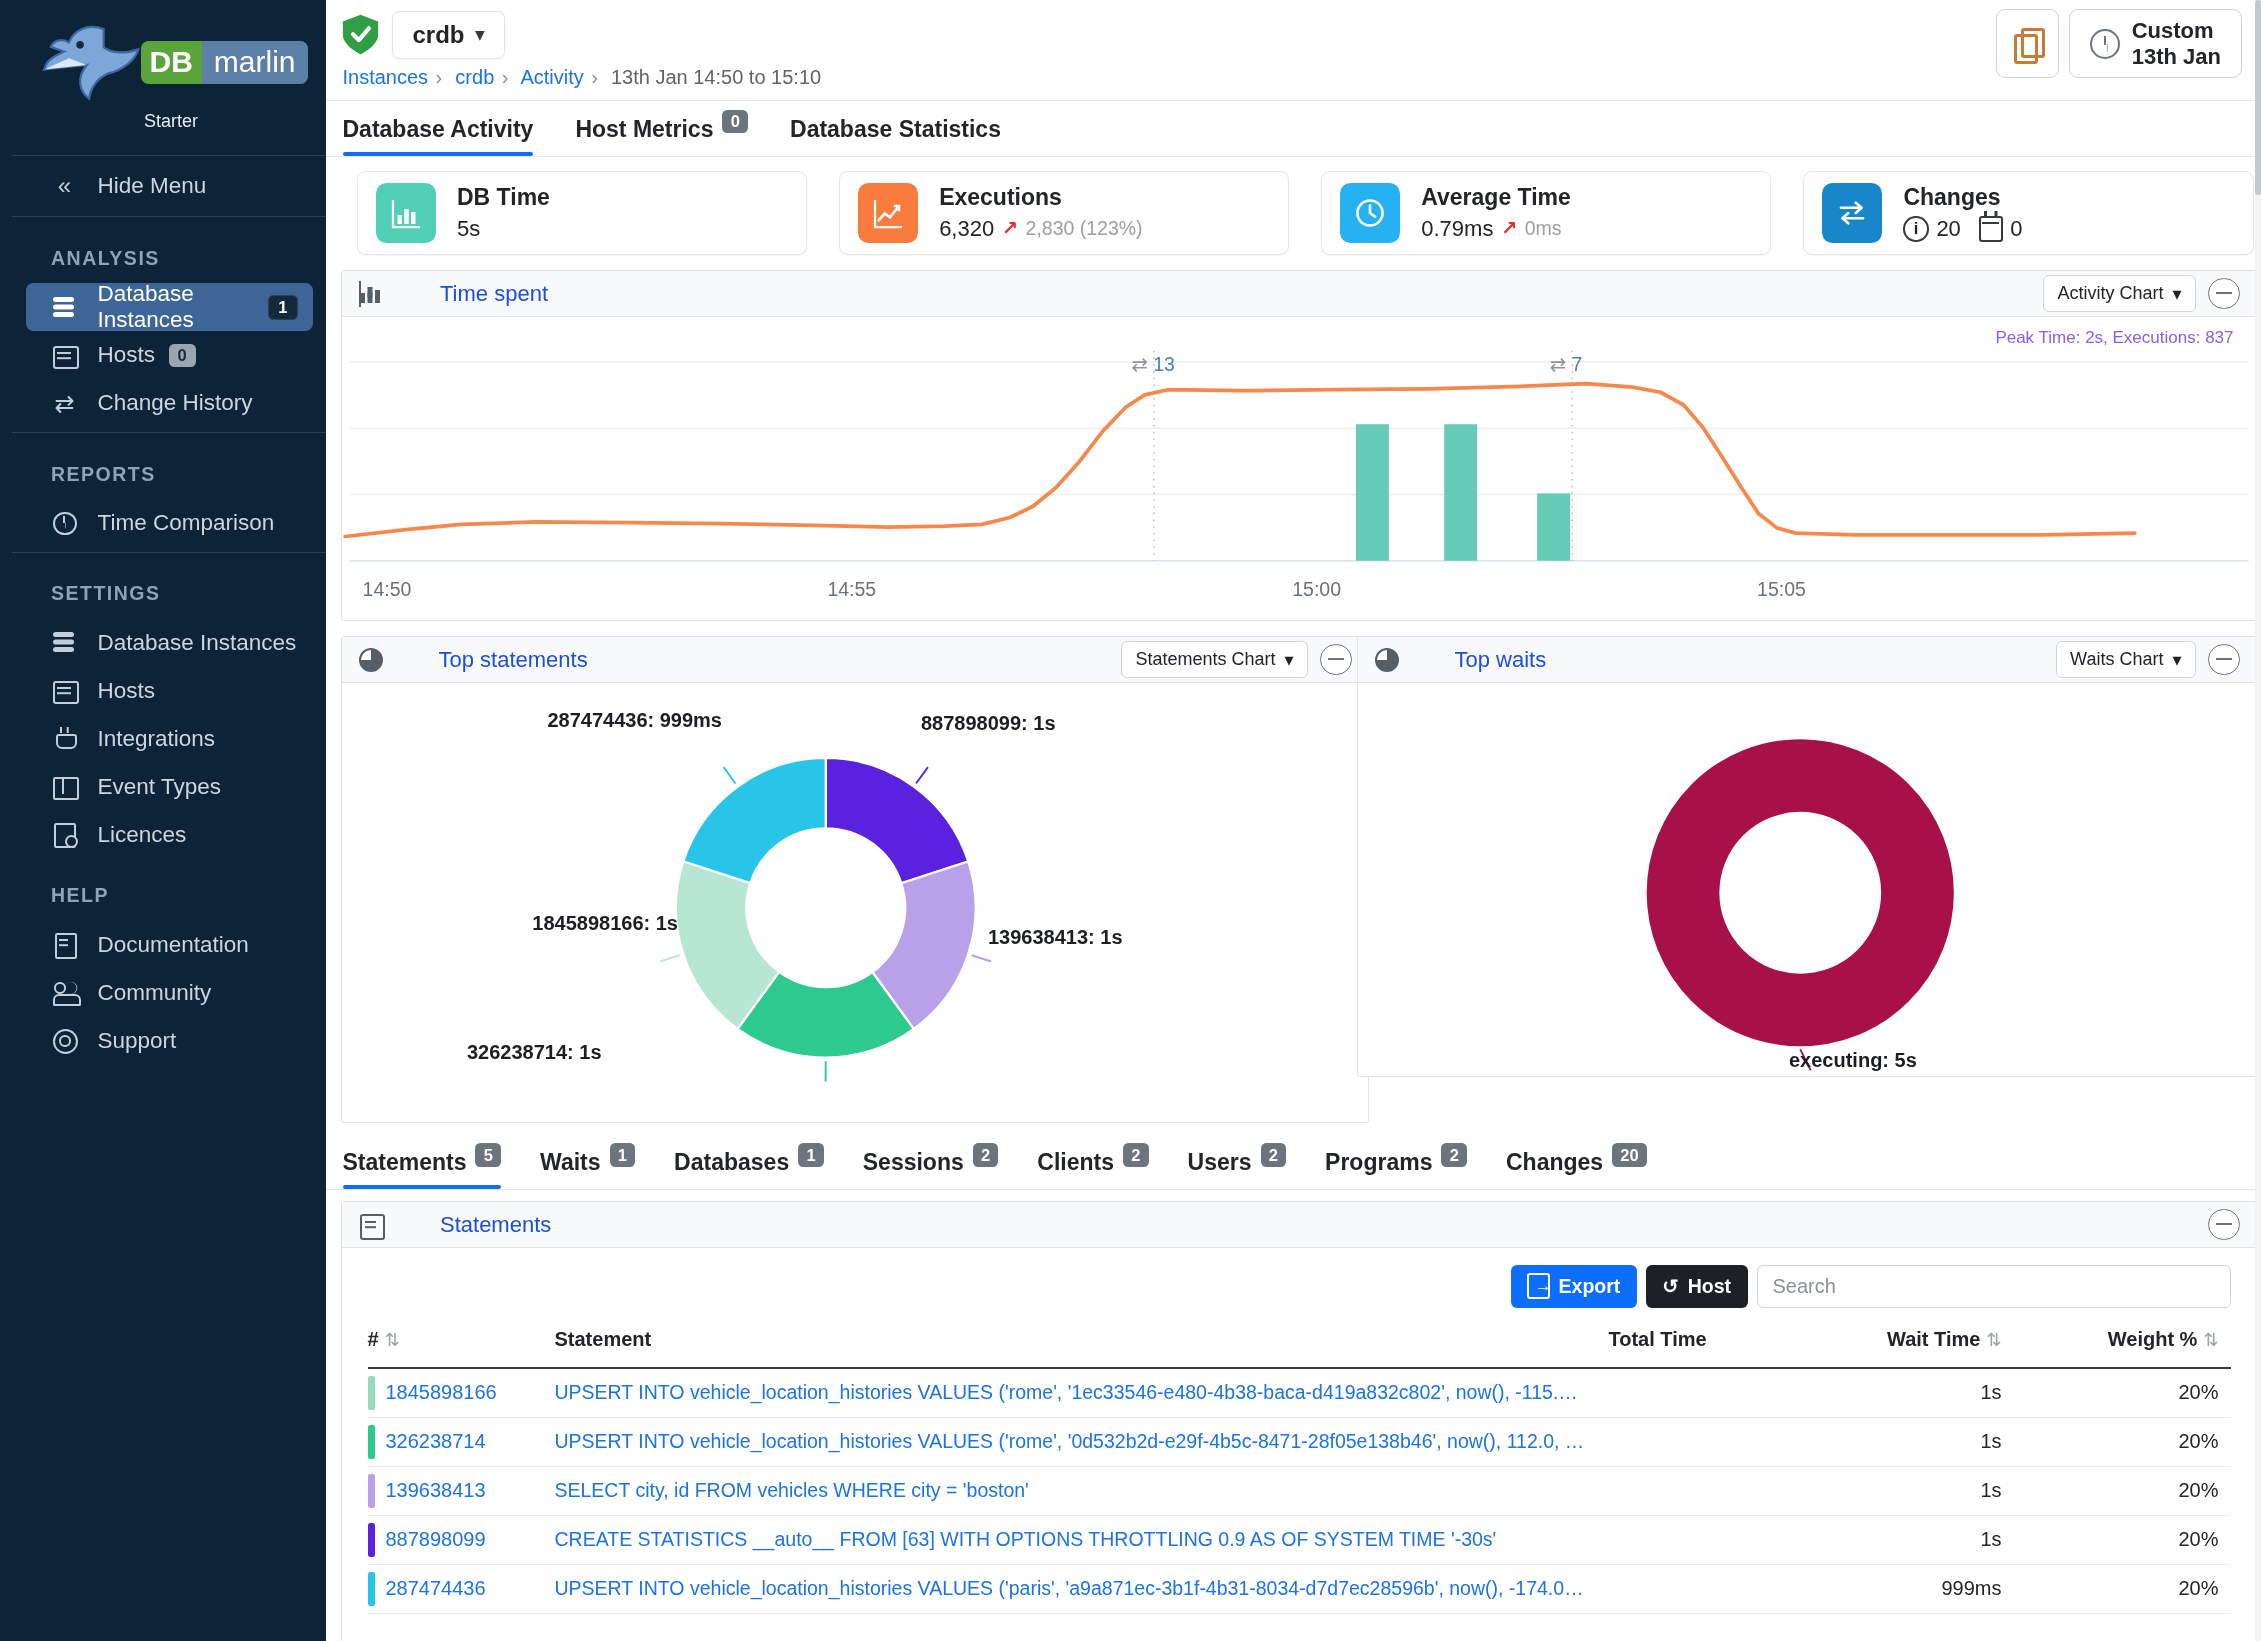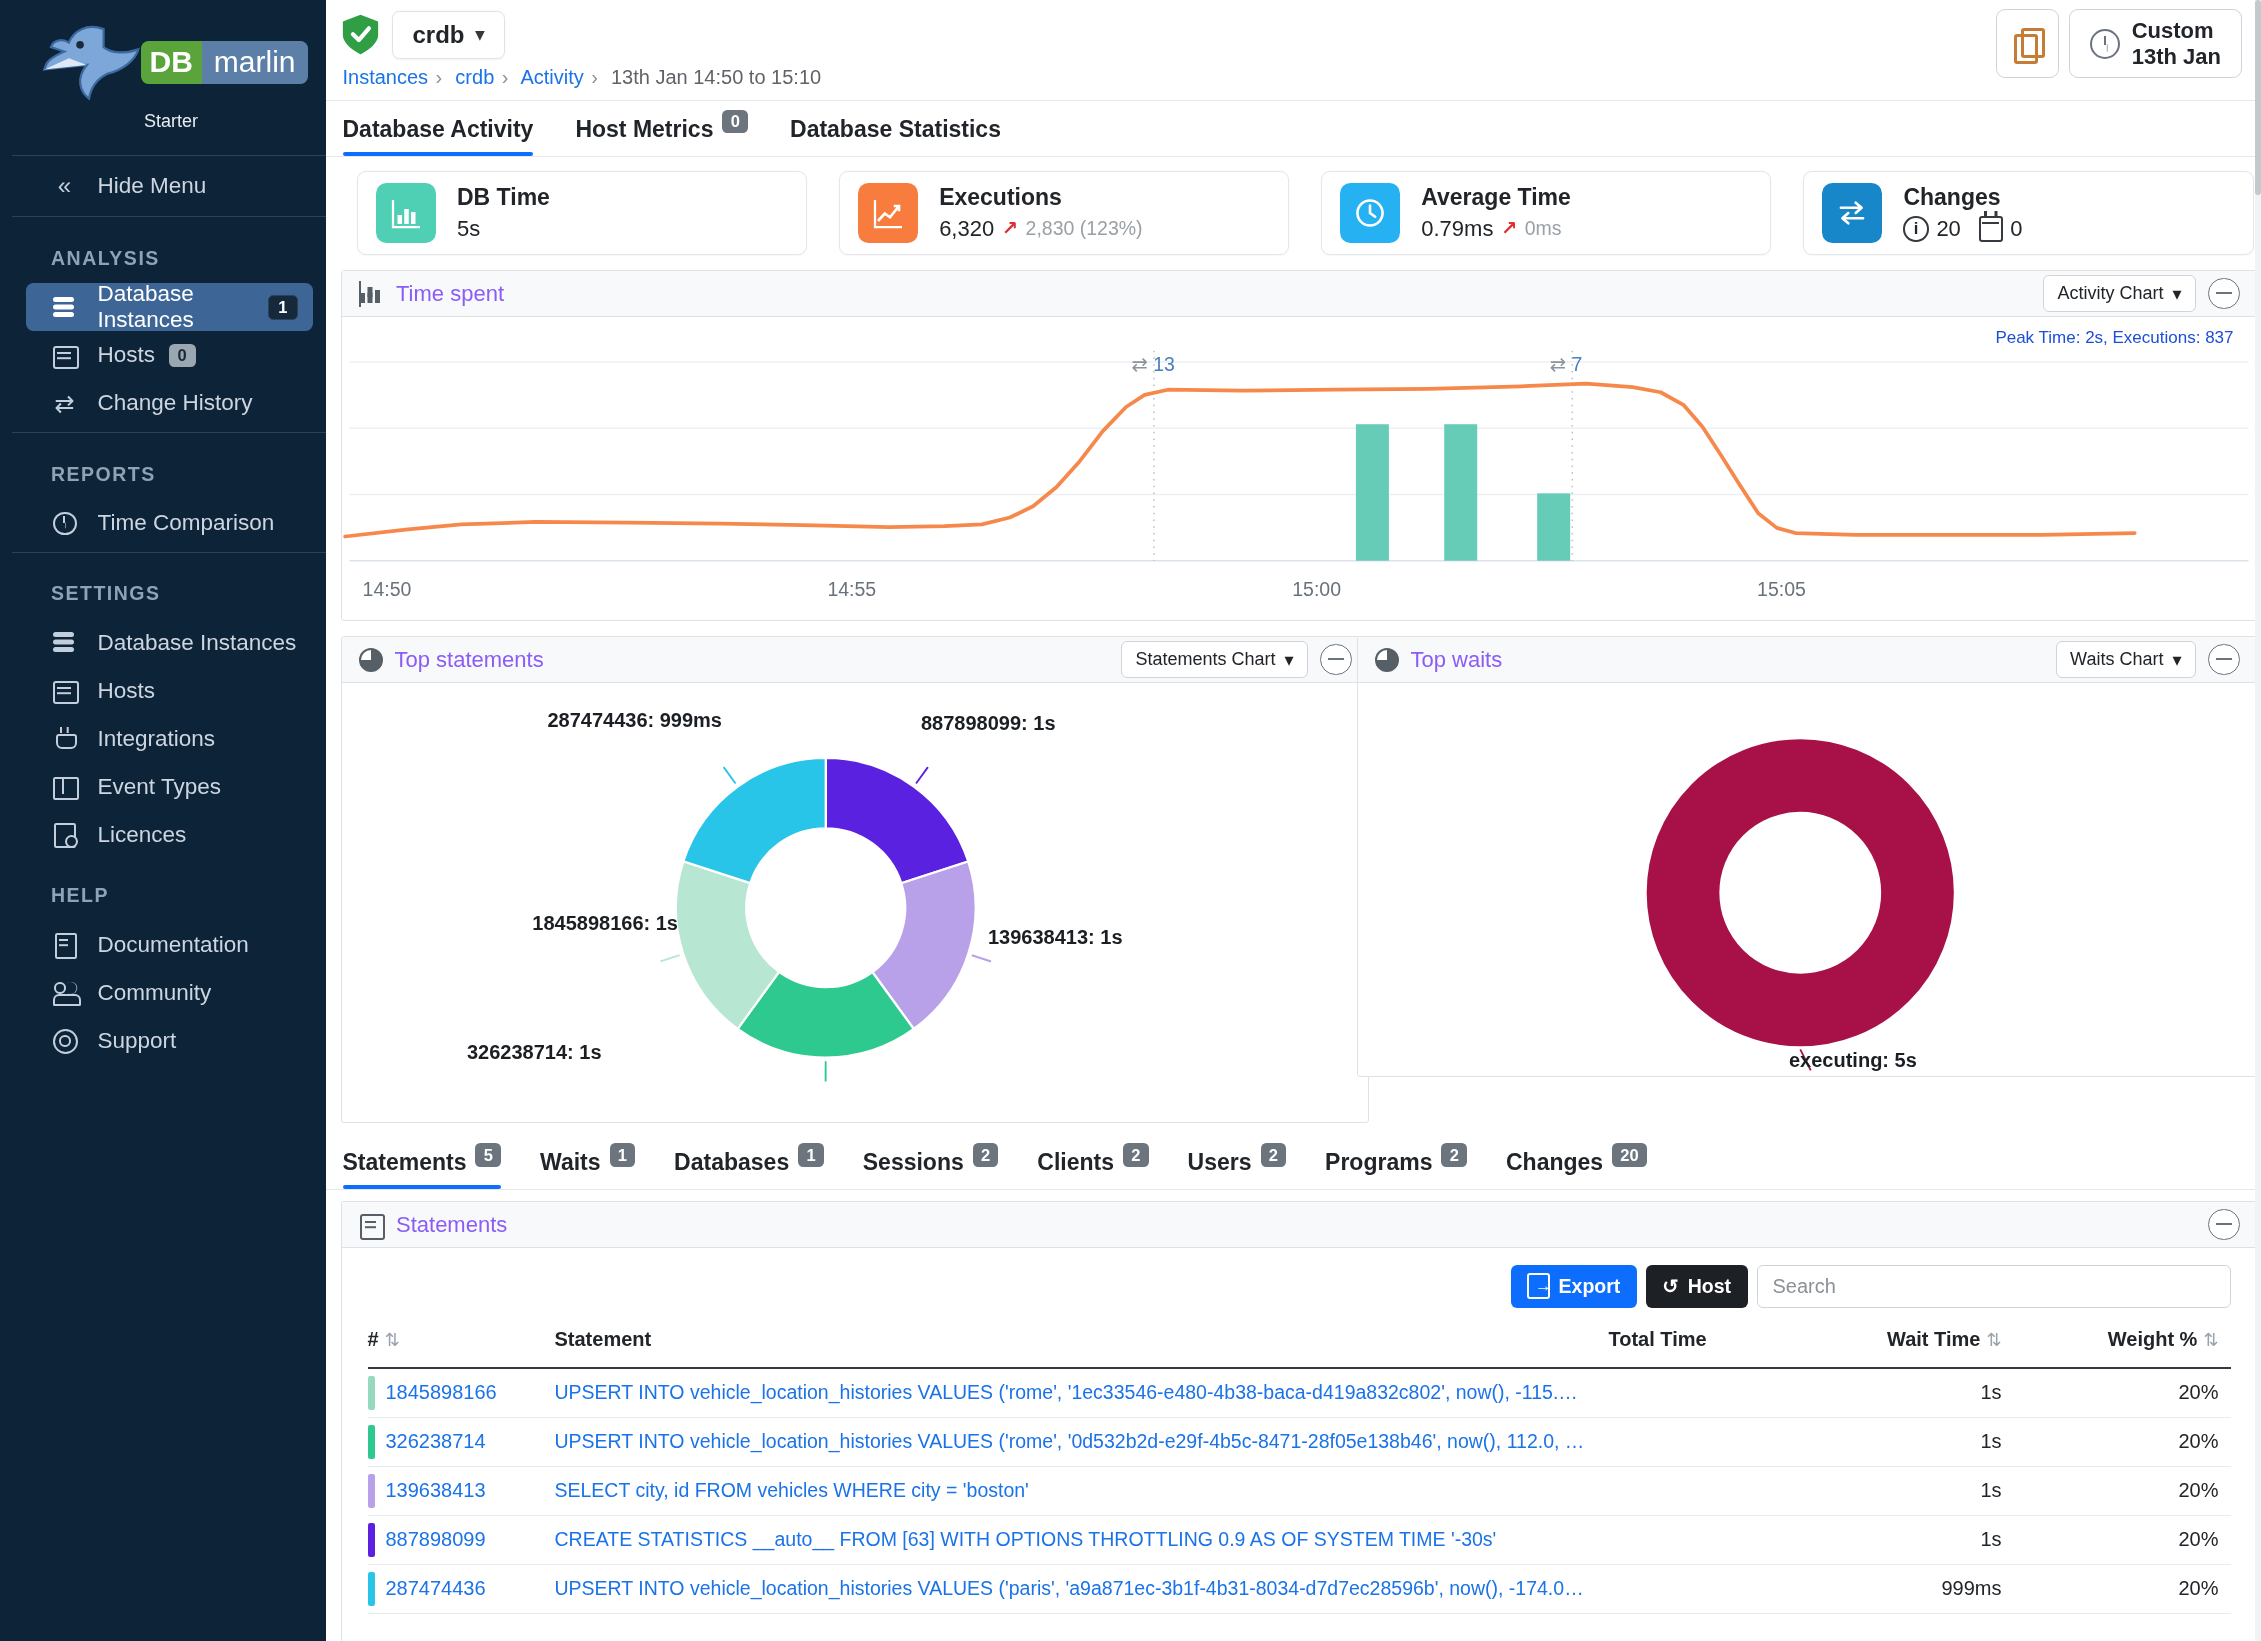--- a/index.html
+++ b/index.html
@@ -81,33 +81,33 @@
   .delta-arrow { color:#e03131; font-size:19.5px; font-weight:bold; }
   .delta { color:#9aa0a6; font-size:19.5px; }
   .info-ic { width:25.5px; height:25.5px; border:2.2px solid #343a40; border-radius:50%; font-size:16.5px; font-weight:bold; display:inline-flex; align-items:center; justify-content:center; }
   .cal-ic { position:relative; width:24px; height:25.5px; border:2.2px solid #343a40; border-radius:3px; margin-left:10.5px; }
   .cal-ic::before { content:""; position:absolute; left:3px; top:-6.7px; width:3px; height:6px; background:#343a40; box-shadow:10.5px 0 0 #343a40; }
   .cal-ic::after { content:""; position:absolute; left:1.5px; top:3.7px; right:1.5px; height:2.2px; background:#343a40; }
 
   
   .panel { position:absolute; border:0.7px solid #dee2e6; border-radius:3px; background:#fff; }
   .panel-head { height:46px; background:#f8f9fa; border-bottom:0.7px solid #dee2e6; display:flex; align-items:center; padding:0 16.5px; gap:12px; }
-  .panel-title { font-size:22px; color:#8b5cf6; }
+  .panel-title { font-size:22px; color:#1d4ed8;margin-left:44px; }
   .panel-head .spacer { flex:1; }
   .chart-select { border:0.7px solid #ced4da; border-radius:6px; background:#fff; font-size:18px; padding:6.7px 13.5px; display:flex; gap:9px; align-items:center; cursor:pointer; color:#212529; }
   .collapse-btn { width:31.5px; height:31.5px; border:1.5px solid #6b7280; border-radius:50%; position:relative; cursor:pointer; background:#fff; }
   .collapse-btn::after { content:""; position:absolute; left:6.7px; right:6.7px; top:13.5px; height:2.2px; background:#6b7280; }
   .hd-ic { width:25.5px; height:25.5px; position:relative; display:inline-block; }
   .hd-bars::before { content:""; position:absolute; left:1.5px; bottom:3px; width:4.5px; height:10.5px; background:#565e66; box-shadow:7.5px 0 0 #565e66, 7.5px -6px 0 #565e66, 15px 0 0 #565e66, 15px -3px 0 #565e66; }
   .hd-bars::after { content:""; position:absolute; left:0; top:0; width:2.2px; height:24px; background:#565e66; box-shadow:0 22px 0 19.5px #565e6600; border-bottom:2.2px solid #565e66; }
   .hd-pie { border-radius:50%; background:conic-gradient(#565e66 0 270deg, #fff 270deg 360deg); border:2.2px solid #565e66; width:24px; height:24px; }
   .hd-list::before { content:""; position:absolute; left:1.5px; top:2.2px; width:21px; height:22.5px; border:2.2px solid #565e66; border-radius:3px; }
   .hd-list::after { content:""; position:absolute; left:6.7px; top:9px; width:11.2px; height:2.2px; background:#565e66; box-shadow:0 5.2px 0 #565e66; }
 
-  .peak-note { position:absolute; right:22.5px; top:57px; font-size:17px; color:#1d4ed8; }
+  .peak-note { position:absolute; right:22.5px; top:57px; font-size:17px; color:#8b5cf6; }
 
   
   .donut-area { position:absolute; left:0; top:46px; right:0; bottom:0; }
   .donut-lbl { position:absolute; font-size:20px; font-weight:bold; color:#1b1f23; white-space:nowrap; }
 
   
   .detail-tabs { position:absolute; left:0; top:1136px; right:0; height:54px; border-bottom:0.7px solid #e6e8ea; display:flex; align-items:center; padding-left:16.5px; gap:39px; background:#fff; }
 
   
   .toolbar { display:flex; justify-content:flex-end; align-items:center; gap:9px; padding:16.5px 25.5px 4.5px 25.5px; }

